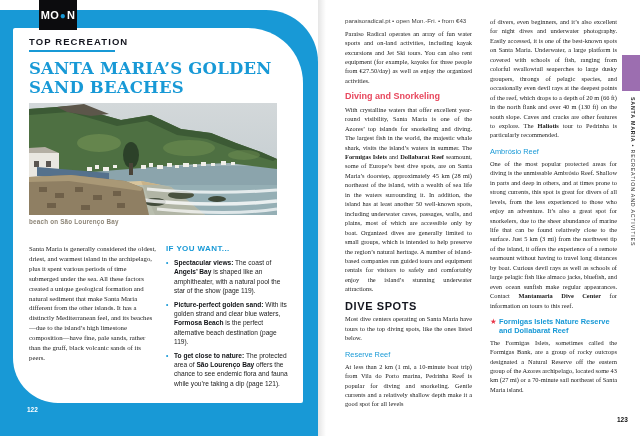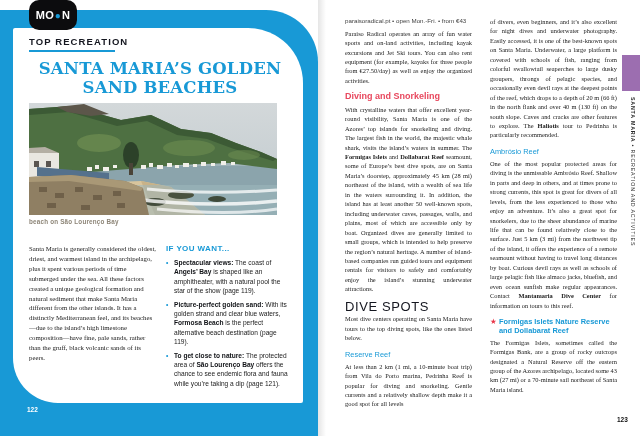--- a/index.html
+++ b/index.html
@@ -6,31 +6,31 @@
   html,body { width:640px; height:436px; background:#ffffff; }
   body { font-family:"Liberation Serif", serif; }
   .spread { position:relative; width:640px; height:436px; background:#ffffff; overflow:hidden; }
 
   
   .left-page { position:absolute; left:0; top:0; width:320px; height:436px; }
   .blue-frame { position:absolute; left:0; top:10px; width:318px; height:426px;
                 background:#1899D6; border-top-right-radius:52px; }
   .white-panel { position:absolute; left:13px; top:28px; width:290px; height:375px;
                  background:#ffffff; border-radius:2px 55px 2px 45px; }
-  .moon-logo { position:absolute; left:29px; top:0; width:48px; height:30px; background:#0c0c0e;
+  .moon-logo { position:absolute; left:39px; top:0; width:38px; height:30px; background:#0c0c0e;
                display:flex; align-items:center; justify-content:center;
                font-family:"Liberation Sans", sans-serif; font-weight:bold; font-size:11px;
-               color:#ffffff; letter-spacing:0.5px;border-radius:10px; }
+               color:#ffffff; letter-spacing:0.5px; }
   .moon-logo .moon-dot { color:#1899D6; font-size:10px; margin:0 0.5px; }
   .kicker { position:absolute; left:29px; top:36px; font-family:"Liberation Sans", sans-serif;
             font-weight:bold; font-size:9.5px; letter-spacing:1.1px; color:#14161f; }
   .kicker-underline { position:absolute; left:29px; top:50px; width:86px; height:2px; background:#1899D6; }
   .feature-title { position:absolute; left:29px; top:59px; width:262px;
                    font-family:"DejaVu Serif", serif; font-weight:bold; font-size:16.5px;
-                   line-height:1.16; color:#1899D6; letter-spacing:0.2px;text-align:center; }
+                   line-height:1.16; color:#1899D6; letter-spacing:0.2px; }
   .photo { position:absolute; left:29px; top:103px; width:248px; height:112px; overflow:hidden; }
   .photo svg { display:block; width:100%; height:100%; }
   .photo-caption { position:absolute; left:29px; top:218px; font-family:"Liberation Sans", sans-serif;
                    font-weight:bold; font-size:6.3px; color:#8d8577; letter-spacing:0.2px; }
   .left-columns { position:absolute; left:29px; top:244px; width:263px; display:flex; gap:9px; }
   .intro-col { width:128px; font-size:6.8px; line-height:9.9px; color:#222222; text-align:left; }
   .iyw-col { flex:1; font-family:"Liberation Sans", sans-serif; }
   .iyw-heading { font-weight:bold; font-size:8px; color:#1899D6; letter-spacing:0.4px; margin-bottom:5px; }
   .iyw-list { list-style:none; }
   .iyw-item { position:relative; padding-left:8px; font-size:6.6px; line-height:9.3px;
@@ -45,21 +45,21 @@
   .gutter-shadow { position:absolute; left:318px; top:0; width:8px; height:436px;
                    background:linear-gradient(to right, rgba(0,0,0,0.10), rgba(0,0,0,0)); }
   .col { position:absolute; top:17px; width:127px; font-size:6.4px; line-height:9.45px;
          color:#222222; text-align:justify; }
   .col-1 { left:25px; }
   .col-2 { left:170px; }
   .listing-meta { font-family:"Liberation Sans", sans-serif; font-size:6.2px; line-height:8.6px;
                   color:#3f3f3f; text-align:left; margin-bottom:3px; }
   .h-red { font-family:"Liberation Sans", sans-serif; font-weight:bold; font-size:9px;
            color:#E8485E; margin:7px 0 3px; text-align:left; }
-  .h-caps { font-family:"Liberation Sans", sans-serif; font-weight:normal; font-size:13px;
+  .h-caps { font-family:"Liberation Sans", sans-serif; font-weight:bold; font-size:11px;
             letter-spacing:0.6px; color:#14161f; margin:8px 0 3px; text-align:left; }
   .h-blue { font-family:"Liberation Sans", sans-serif; font-weight:normal; font-size:7.4px;
             color:#1899D6; margin:7px 0 2.5px; text-align:left; }
   .h-star { display:flex; margin:7px 0 2.5px; text-align:left; }
   .star-glyph { color:#E8374A; font-size:7.5px; line-height:9px; width:9px; flex:none;
                 font-family:"DejaVu Sans", sans-serif; }
   .h-star .h-star-text { font-family:"Liberation Sans", sans-serif; font-weight:bold;
                          font-size:7.4px; line-height:9px; color:#1899D6; }
   .page-num-right { position:absolute; left:297px; top:416px; color:#111111;
                     font-family:"Liberation Sans", sans-serif; font-weight:bold; font-size:6.5px; }

